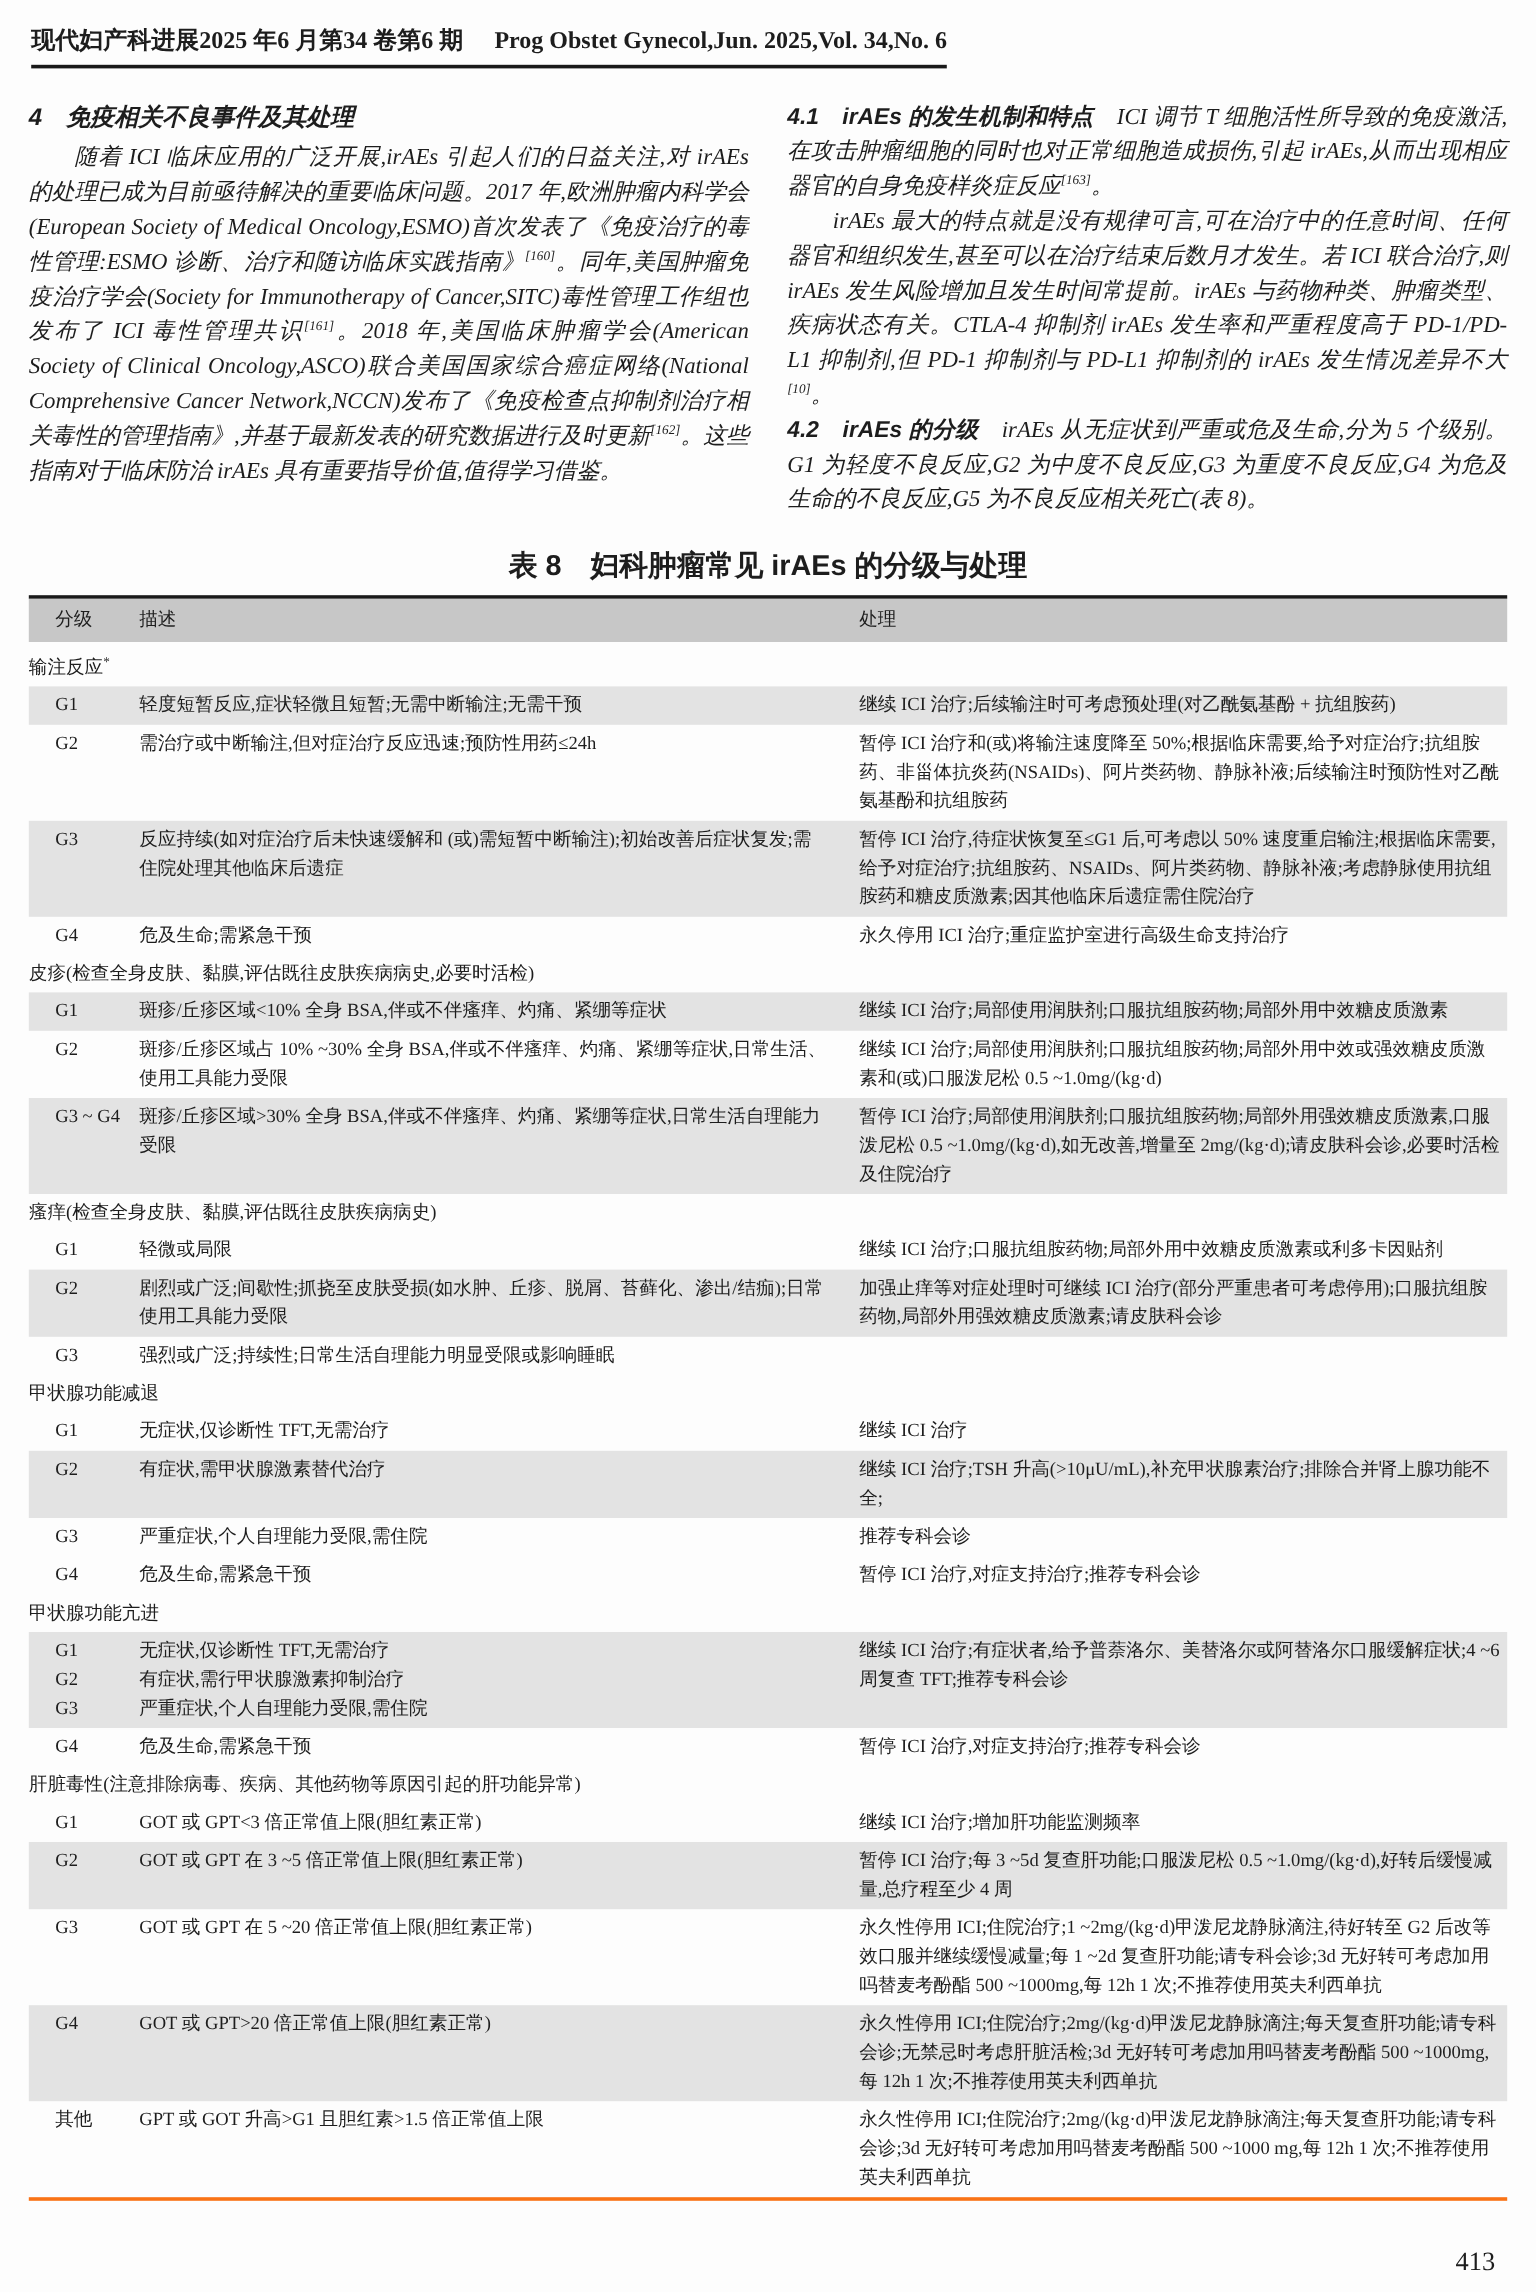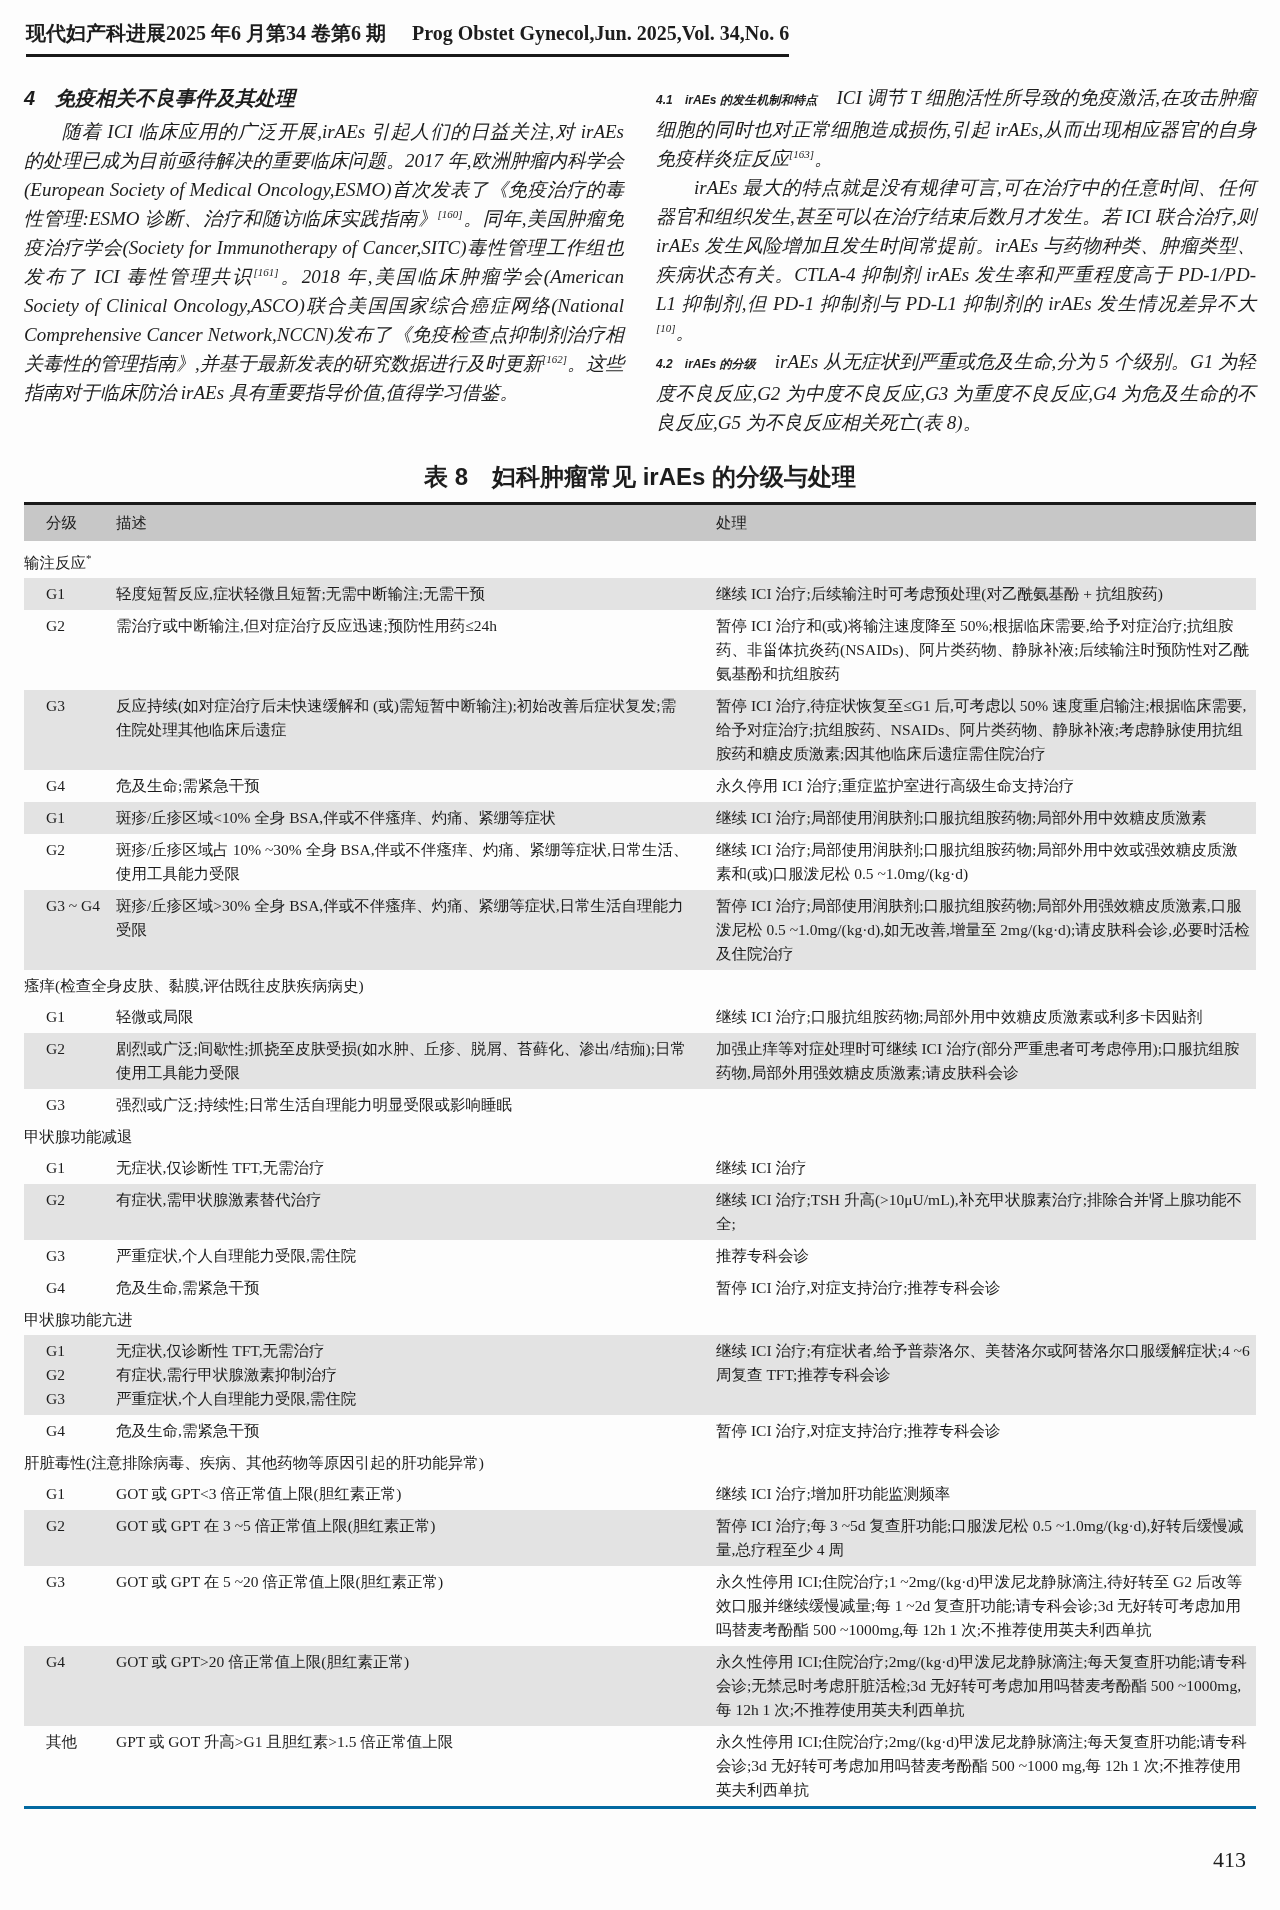--- a/index.html
+++ b/index.html
@@ -20,32 +20,32 @@
   .journal-header .en{margin-left:26px;}
   
   .columns{display:flex;gap:32px;margin-top:26px;}
   .col{width:600px;font-size:19px;line-height:29px;text-align:justify;font-style:italic;}
   .sec-heading{
     font-family:"Liberation Sans","DejaVu Sans",sans-serif;
     font-weight:bold;font-size:20px;line-height:30px;margin:0 0 4px 0;
   }
   .para{margin:0;text-align:justify;}
   .para.indent{text-indent:2em;}
-  .lead{font-weight:bold;font-family:"Liberation Sans","DejaVu Sans",sans-serif;font-size:12px;margin-top:20px;}
+  .lead{font-weight:bold;font-family:"Liberation Sans","DejaVu Sans",sans-serif;font-size:19px;margin-top:20px;}
   sup{font-size:11px;line-height:0;}
   
   .table-wrap{margin-top:24px;}
   .table-title{
     text-align:center;font-weight:bold;font-size:24px;
     font-family:"Liberation Sans","DejaVu Sans",sans-serif;
     margin-bottom:9px;
   }
   .tbl{
     border-top:3px solid #1a1a1a;
-    border-bottom:3px solid #0369a1;
+    border-bottom:3px solid #f97316;
     font-size:15.5px;line-height:24px;
   }
   .thead{
     display:flex;background:#c7c7c7;
     padding:6px 0;margin-bottom:6px;
   }
   .c-grade{width:92px;padding-left:22px;box-sizing:border-box;flex-shrink:0;}
   .c-desc{width:600px;padding-right:25px;box-sizing:border-box;flex-shrink:0;}
   .c-treat{flex:1;padding-right:4px;}
   .row{display:flex;padding:4px 0;}
@@ -106,20 +106,21 @@
           <div class="row shaded">
             <div class="c-grade">G3</div>
             <div class="c-desc">反应持续(如对症治疗后未快速缓解和 (或)需短暂中断输注);初始改善后症状复发;需住院处理其他临床后遗症</div>
             <div class="c-treat">暂停 ICI 治疗,待症状恢复至≤G1 后,可考虑以 50% 速度重启输注;根据临床需要,给予对症治疗;抗组胺药、NSAIDs、阿片类药物、静脉补液;考虑静脉使用抗组胺药和糖皮质激素;因其他临床后遗症需住院治疗</div>
           </div>
           <div class="row">
             <div class="c-grade">G4</div>
             <div class="c-desc">危及生命;需紧急干预</div>
             <div class="c-treat">永久停用 ICI 治疗;重症监护室进行高级生命支持治疗</div>
           </div>
+          <div class="section-row"><span>皮疹(检查全身皮肤、黏膜,评估既往皮肤疾病病史,必要时活检)</span></div>
           <div class="row shaded">
             <div class="c-grade">G1</div>
             <div class="c-desc">斑疹/丘疹区域&lt;10% 全身 BSA,伴或不伴瘙痒、灼痛、紧绷等症状</div>
             <div class="c-treat">继续 ICI 治疗;局部使用润肤剂;口服抗组胺药物;局部外用中效糖皮质激素</div>
           </div>
           <div class="row">
             <div class="c-grade">G2</div>
             <div class="c-desc">斑疹/丘疹区域占 10% ~30% 全身 BSA,伴或不伴瘙痒、灼痛、紧绷等症状,日常生活、使用工具能力受限</div>
             <div class="c-treat">继续 ICI 治疗;局部使用润肤剂;口服抗组胺药物;局部外用中效或强效糖皮质激素和(或)口服泼尼松 0.5 ~1.0mg/(kg·d)</div>
           </div>

